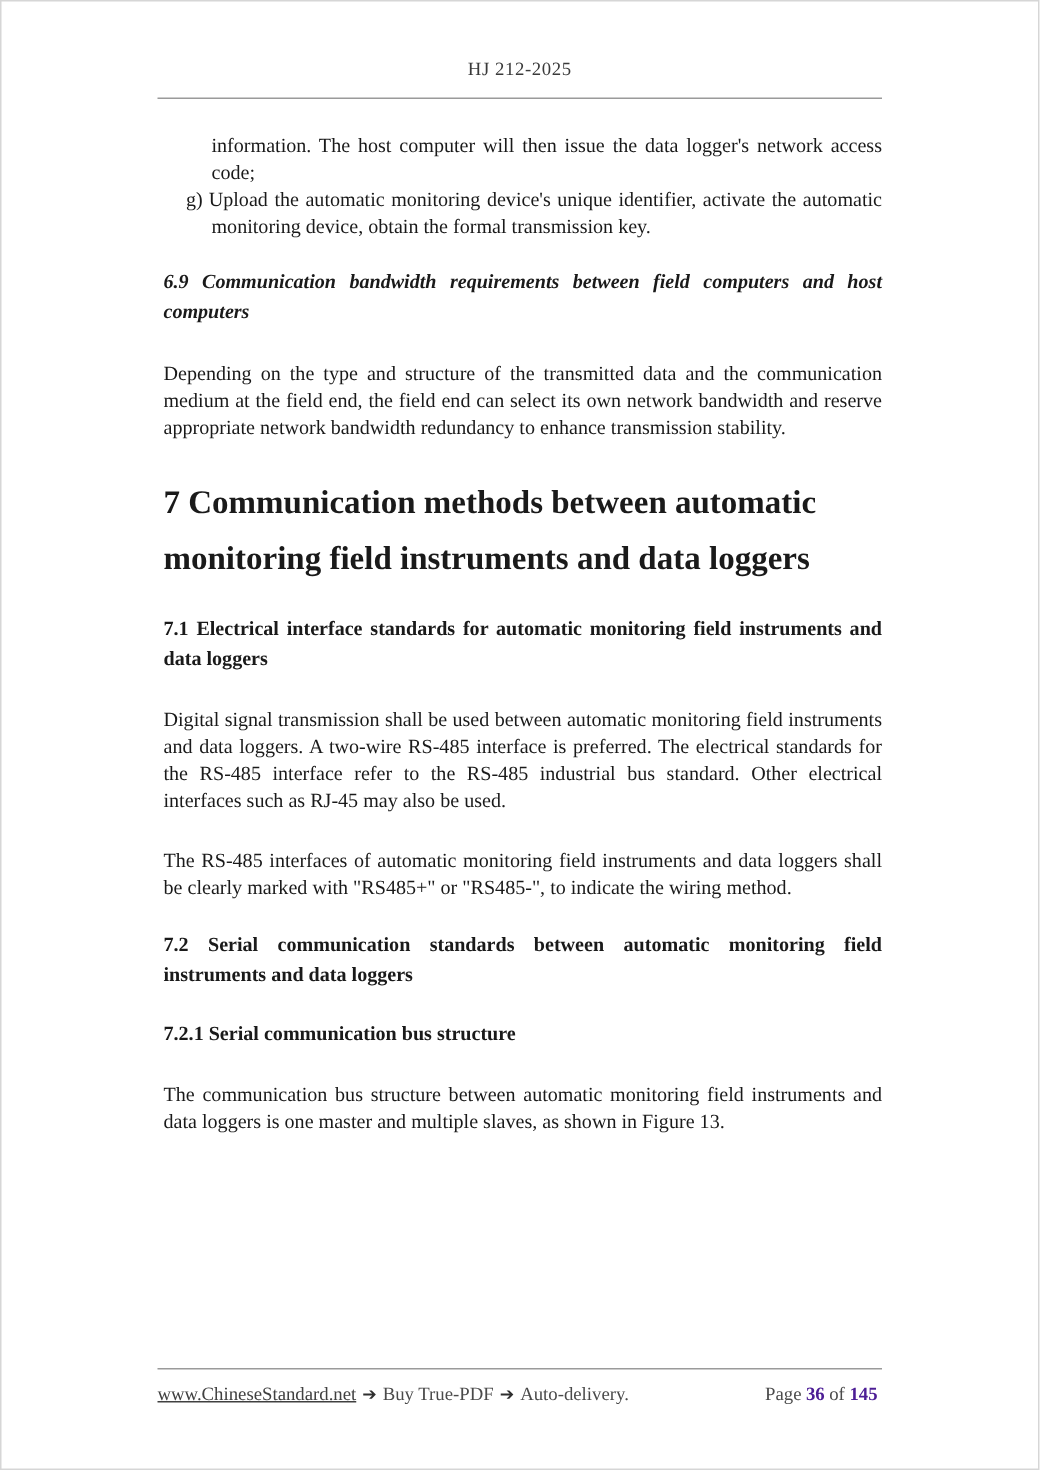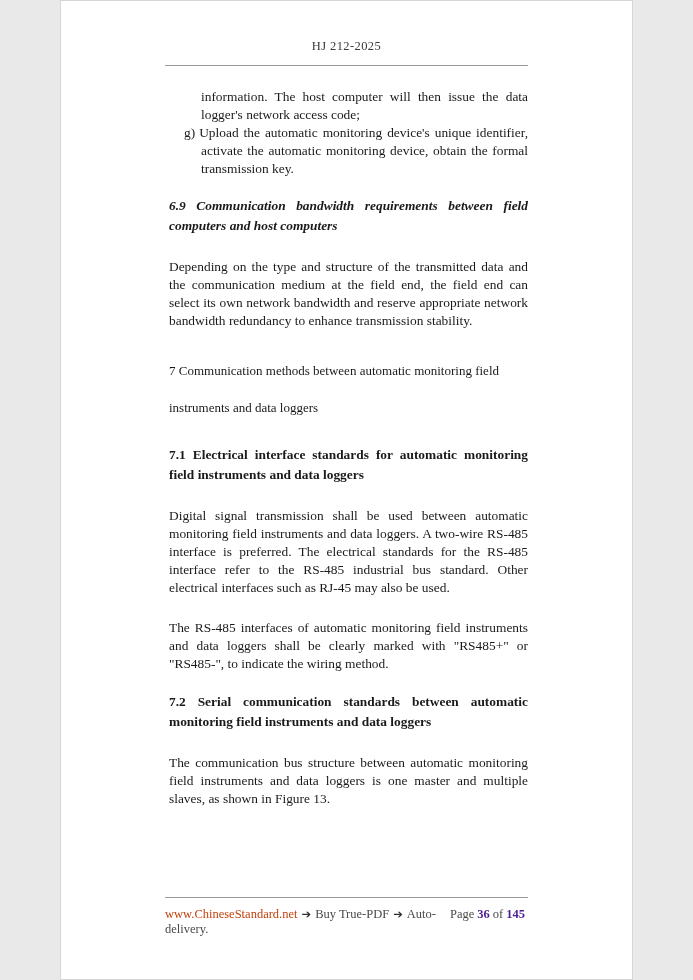--- a/index.html
+++ b/index.html
@@ -1,20 +1,20 @@
 <!DOCTYPE html>
 <html><head>
 <meta charset="utf-8">
 <style>
   * { margin: 0; padding: 0; box-sizing: border-box; }
   html, body { background: #e9e9e9; }
   body { font-family: "Liberation Serif", "DejaVu Serif", serif; }
   .page {
     position: relative;
-    width: 573px;
+    width: 693px;
     height: 980px;
     margin: 0 auto;
     background: #ffffff;
     border: 1px solid #d6d6d6;
     color: #1a1a1a;
     overflow: hidden;
   }
   .header {
     padding: 38px 104px 0 104px;
   }
@@ -47,22 +47,22 @@
     font-weight: bold;
     line-height: 20px;
     text-align: justify;
     font-style: italic;
   }
   .body-para {
     margin-top: 22px;
   }
   .chapter-heading {
     margin-top: 22px;
-    font-size: 13px;
-    font-weight: normal;
+    font-size: 22px;
+    font-weight: bold;
     line-height: 37px;
     text-align: left;
   }
   .sub-heading {
     margin-top: 19px;
     font-weight: bold;
     line-height: 20px;
     text-align: justify;
   }
   .footer {
@@ -75,21 +75,22 @@
   .footer-inner {
     border-top: 1px solid #9a9a9a;
     padding-top: 9px;
     display: flex;
     justify-content: space-between;
     align-items: baseline;
     font-size: 12.5px;
     color: #4a4a4a;
   }
   .footer-left a {
-    color: #c2410c;
+    color: #404040;
+    text-decoration: underline;
     cursor: pointer;
   }
   .footer-arrow {
     color: #2f2f2f;
     padding: 0 4px;
     font-family: "DejaVu Sans", sans-serif;
     font-size: 11.5px;
   }
   .page-num {
     font-weight: bold;
@@ -120,20 +121,21 @@
     <h1 class="chapter-heading">7 Communication methods between automatic monitoring field instruments and data loggers</h1>
 
     <p class="sub-heading">7.1 Electrical interface standards for automatic monitoring field instruments and data loggers</p>
 
     <p class="body-para">Digital signal transmission shall be used between automatic monitoring field instruments and data loggers. A two-wire RS-485 interface is preferred. The electrical standards for the RS-485 interface refer to the RS-485 industrial bus standard. Other electrical interfaces such as RJ-45 may also be used.</p>
 
     <p class="body-para">The RS-485 interfaces of automatic monitoring field instruments and data loggers shall be clearly marked with "RS485+" or "RS485-", to indicate the wiring method.</p>
 
     <p class="sub-heading">7.2 Serial communication standards between automatic monitoring field instruments and data loggers</p>
 
+    <p class="sub-heading">7.2.1 Serial communication bus structure</p>
 
     <p class="body-para">The communication bus structure between automatic monitoring field instruments and data loggers is one master and multiple slaves, as shown in Figure 13.</p>
 
   </div>
 
   <div class="footer">
     <div class="footer-inner">
       <div class="footer-left"><a>www.ChineseStandard.net</a><span class="footer-arrow">➔</span><span>Buy True-PDF</span><span class="footer-arrow">➔</span><span>Auto-delivery.</span></div>
       <div class="footer-right"><span>Page</span><span class="page-num">36</span><span>of</span><span class="page-num">145</span></div>
     </div>

